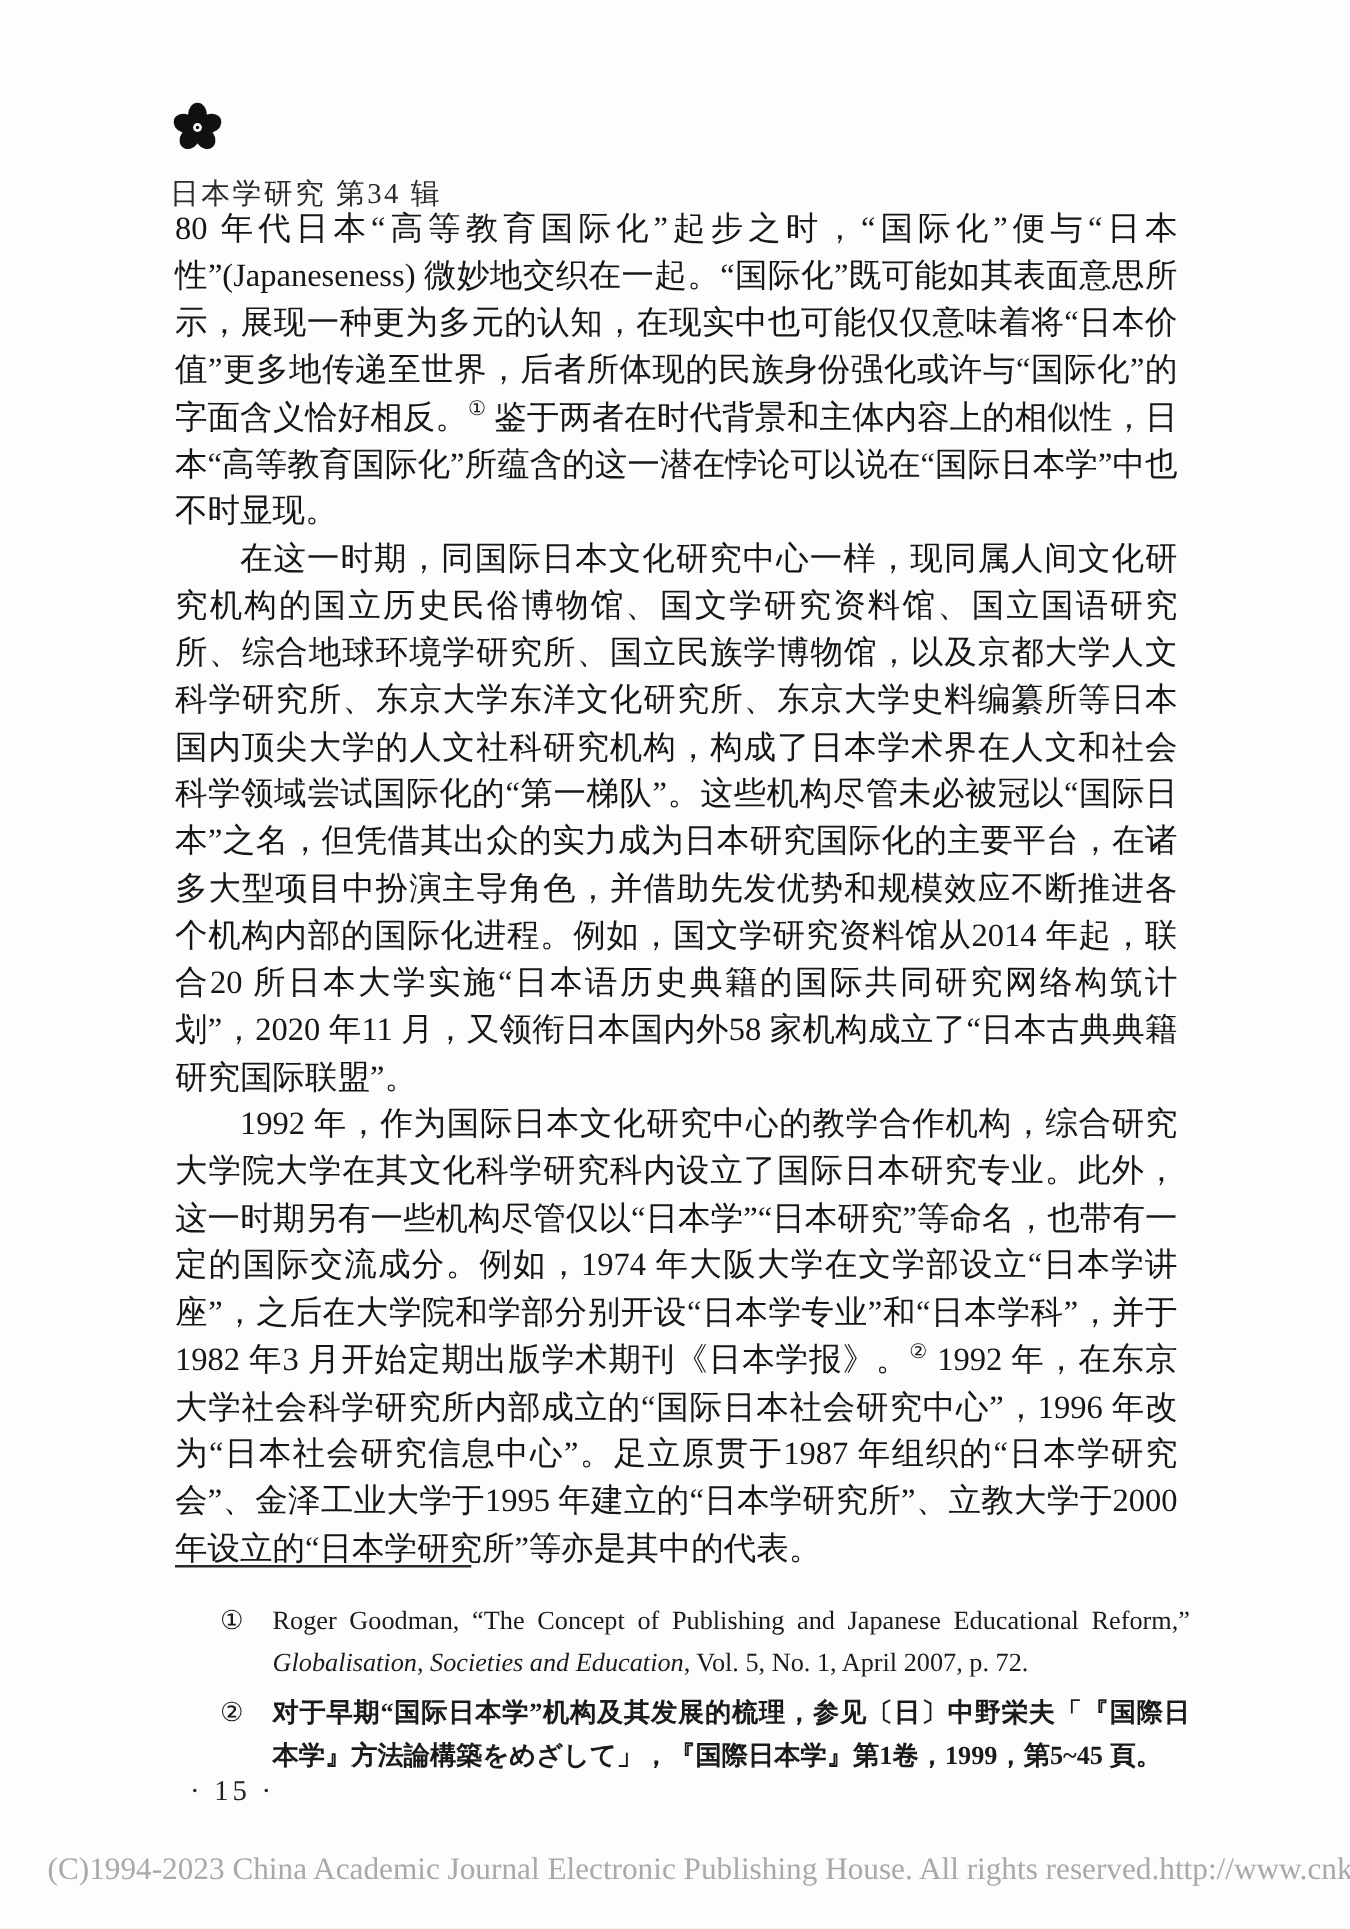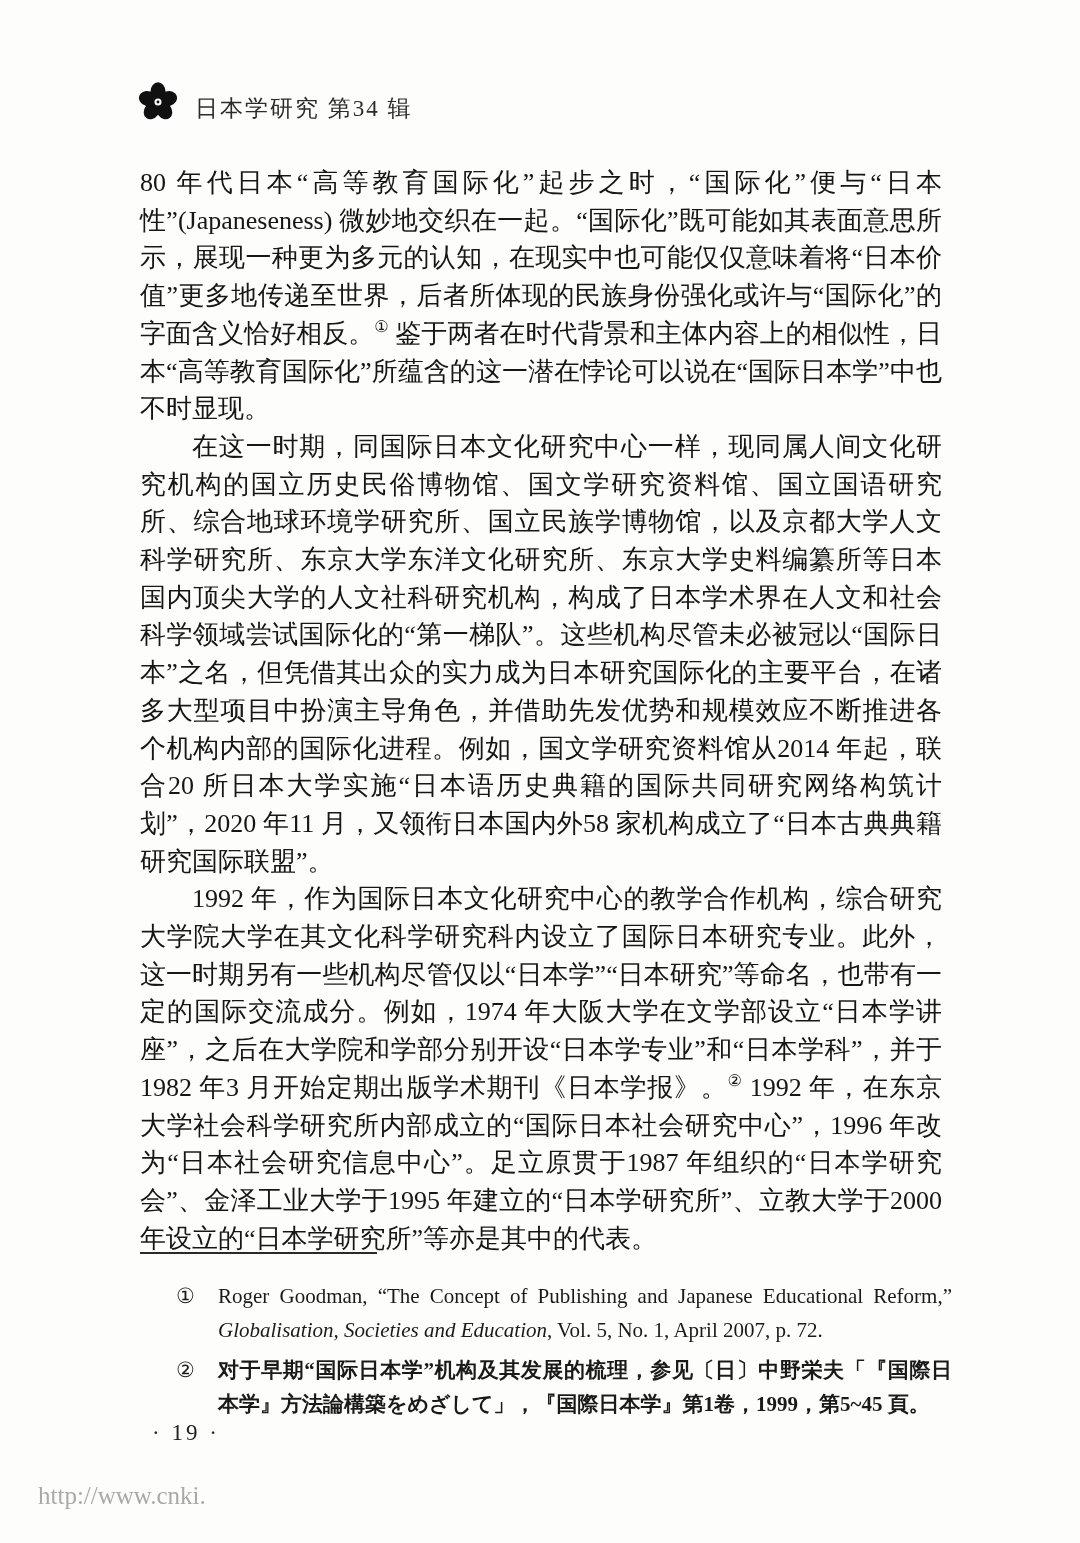--- a/index.html
+++ b/index.html
@@ -9,21 +9,21 @@
     width:1080px; height:1543px;
     margin:0 auto;
     background:#fdfdfc;
     overflow:hidden;
     font-family:"Liberation Serif","DejaVu Serif",serif;
     color:#1c1c1c;
   }
   
   .page-header {
     position:absolute; left:136px; top:80px;
-    display:flex; align-items:flex-end; gap:15px;
+    display:flex; align-items:flex-start; gap:15px;flex-direction:column;
   }
   .flower { width:44px; height:44px; display:block; }
   .journal-title {
     font-size:23px; color:#2b2b2b; letter-spacing:2px;
   }
   
   .body-text {
     position:absolute; left:140px; top:164px; width:802px;
   }
   .body-text p {
@@ -101,19 +101,20 @@
     <div class="footnote">
       <span class="fn-marker">①</span>
       <span class="fn-text"><span>Roger Goodman, “The Concept of Publishing and Japanese Educational Reform,” </span><span class="ital">Globalisation, Societies and Education</span><span>, Vol. 5, No. 1, April 2007, p. 72.</span></span>
     </div>
     <div class="footnote">
       <span class="fn-marker">②</span>
       <span class="fn-text"><span class="bold">对于早期“国际日本学”机构及其发展的梳理，参见〔日〕中野栄夫「『国際日本学』方法論構築をめざして」，『国際日本学』第1卷，1999，第5~45 頁。</span></span>
     </div>
   </div>
 
-  <div class="page-number">· 19 ·</div>
+  <div class="page-number">· 15 ·</div>
 
   <div class="copyright">
+    <span>(C)1994-2023 China Academic Journal Electronic Publishing House. All rights reserved.</span>
     <span>http://www.cnki.</span>
   </div>
 
 </div>
 
 </body></html>

